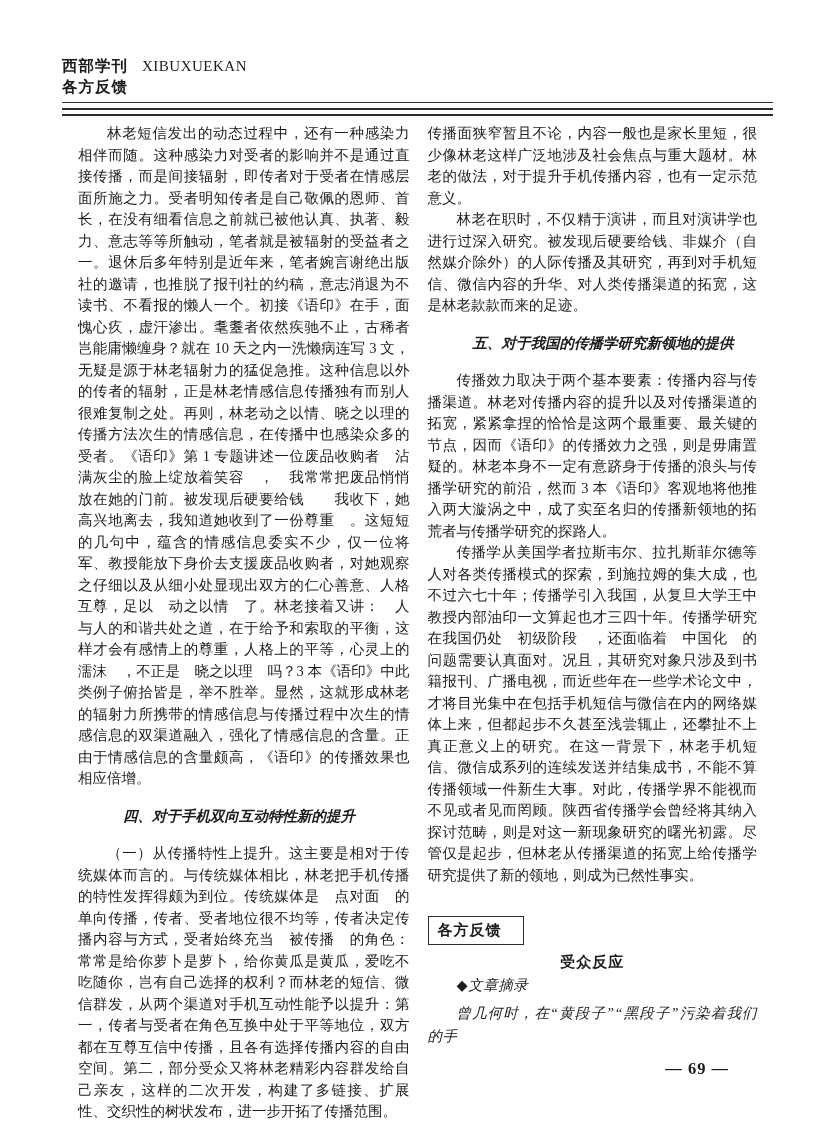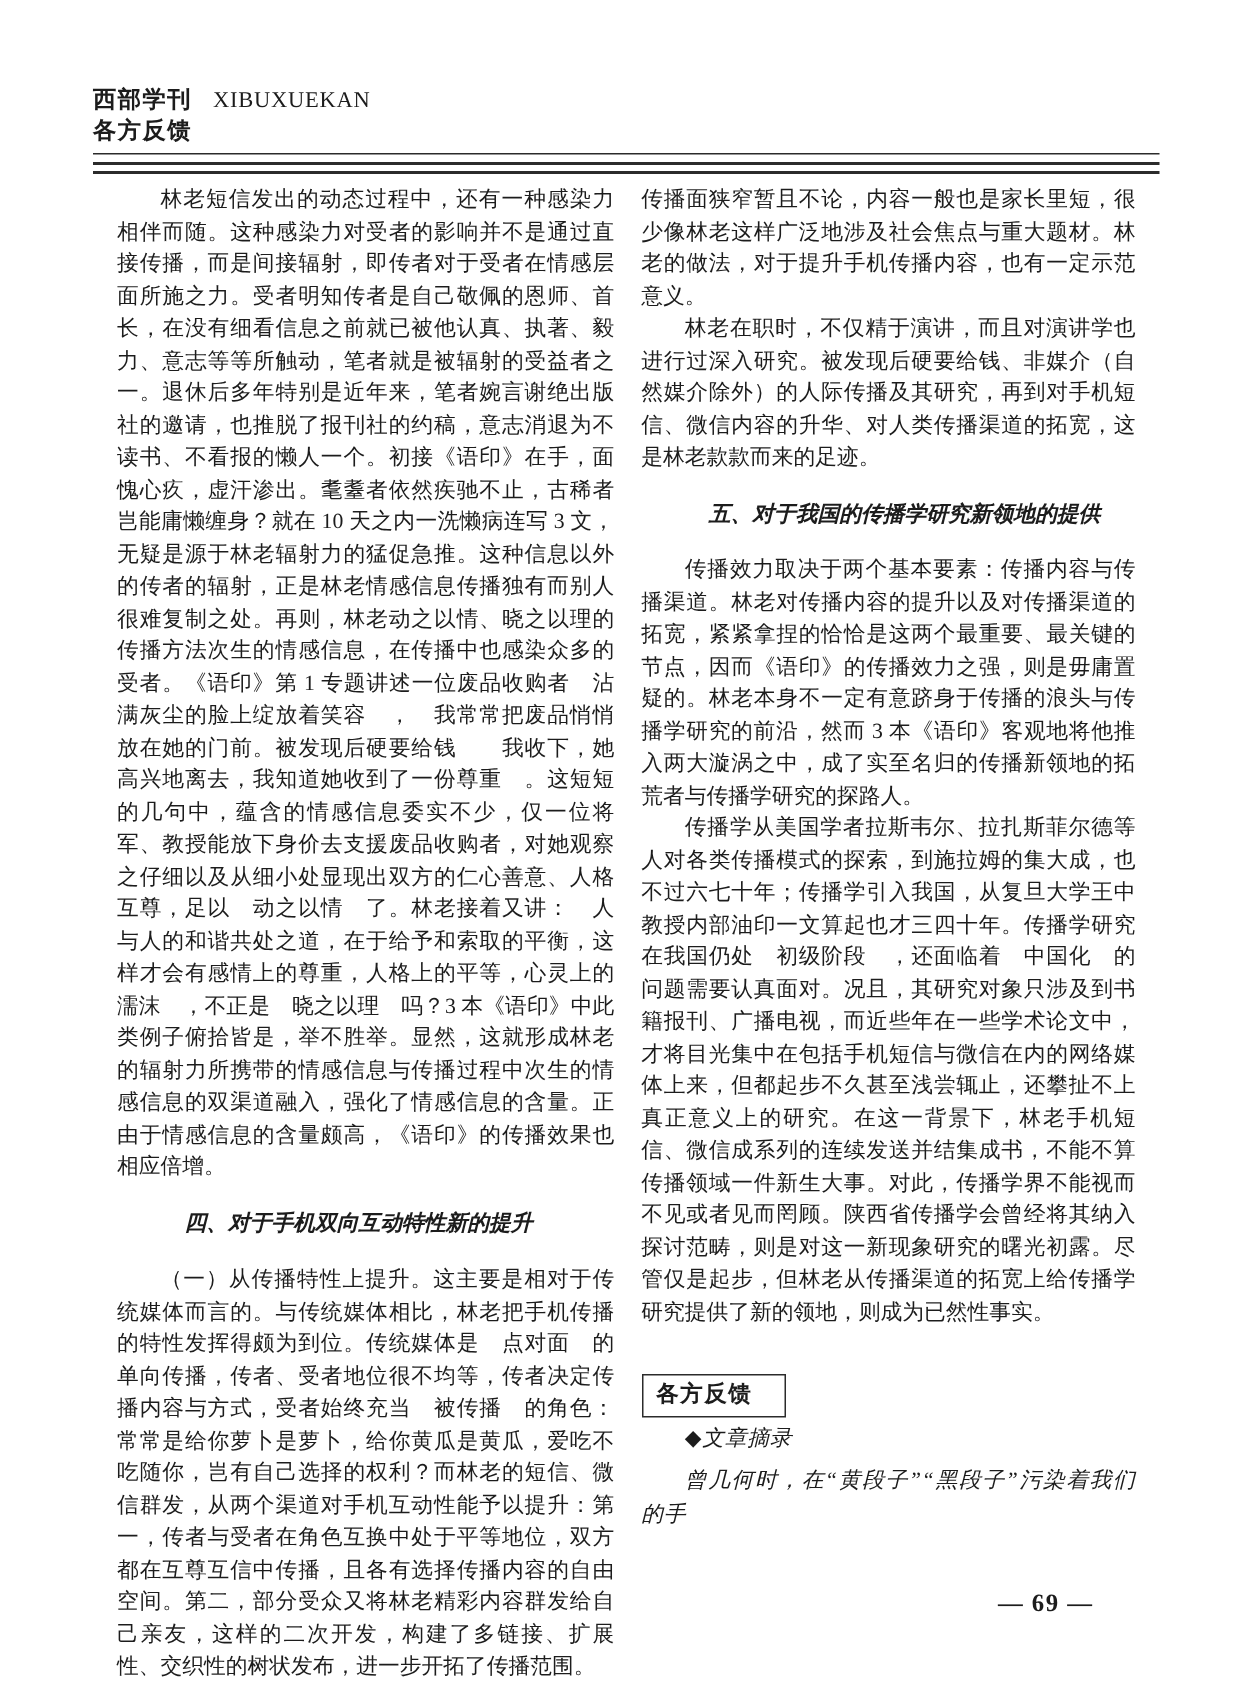--- a/index.html
+++ b/index.html
@@ -116,20 +116,21 @@
 
     <div class="column col-right">
       <p class="para no-indent">传播面狭窄暂且不论，内容一般也是家长里短，很少像林老这样广泛地涉及社会焦点与重大题材。林老的做法，对于提升手机传播内容，也有一定示范意义。</p>
       <p class="para">林老在职时，不仅精于演讲，而且对演讲学也进行过深入研究。被发现后硬要给钱、非媒介（自然媒介除外）的人际传播及其研究，再到对手机短信、微信内容的升华、对人类传播渠道的拓宽，这是林老款款而来的足迹。</p>
       <h3 class="sec-heading">五、对于我国的传播学研究新领地的提供</h3>
       <p class="para">传播效力取决于两个基本要素：传播内容与传播渠道。林老对传播内容的提升以及对传播渠道的拓宽，紧紧拿捏的恰恰是这两个最重要、最关键的节点，因而《语印》的传播效力之强，则是毋庸置疑的。林老本身不一定有意跻身于传播的浪头与传播学研究的前沿，然而 3 本《语印》客观地将他推入两大漩涡之中，成了实至名归的传播新领地的拓荒者与传播学研究的探路人。</p>
       <p class="para">传播学从美国学者拉斯韦尔、拉扎斯菲尔德等人对各类传播模式的探索，到施拉姆的集大成，也不过六七十年；传播学引入我国，从复旦大学王中教授内部油印一文算起也才三四十年。传播学研究在我国仍处　初级阶段　，还面临着　中国化　的问题需要认真面对。况且，其研究对象只涉及到书籍报刊、广播电视，而近些年在一些学术论文中，才将目光集中在包括手机短信与微信在内的网络媒体上来，但都起步不久甚至浅尝辄止，还攀扯不上真正意义上的研究。在这一背景下，林老手机短信、微信成系列的连续发送并结集成书，不能不算传播领域一件新生大事。对此，传播学界不能视而不见或者见而罔顾。陕西省传播学会曾经将其纳入探讨范畴，则是对这一新现象研究的曙光初露。尽管仅是起步，但林老从传播渠道的拓宽上给传播学研究提供了新的领地，则成为已然性事实。</p>
       <div>
         <span class="feedback-box">各方反馈</span>
       </div>
+      <p class="para center-heading">受众反应</p>
       <p class="para excerpt">◆文章摘录</p>
       <p class="para excerpt excerpt-last">曾几何时，在“黄段子”“黑段子”污染着我们的手</p>
     </div>
 
   </div>
 
 </div>
 
 <div class="page-number">— 69 —</div>
 

